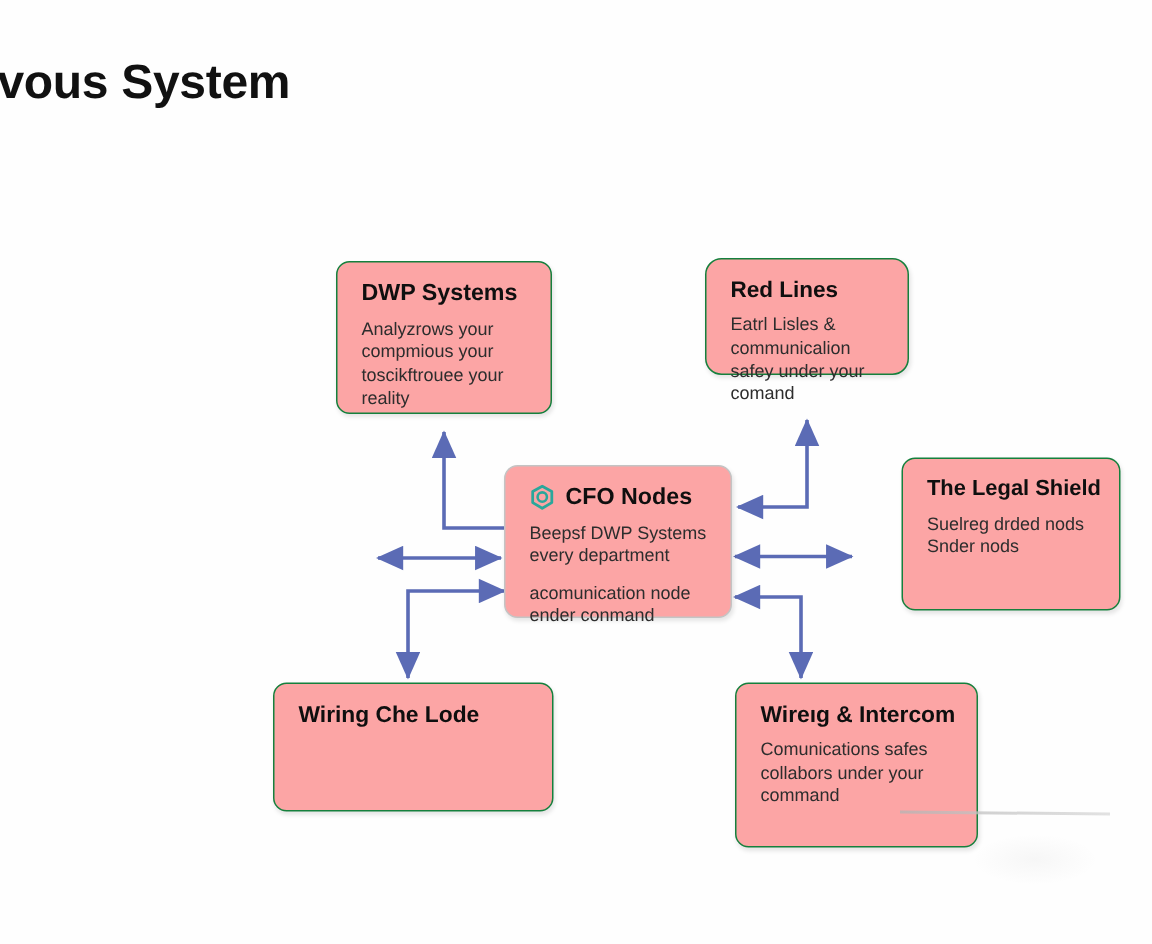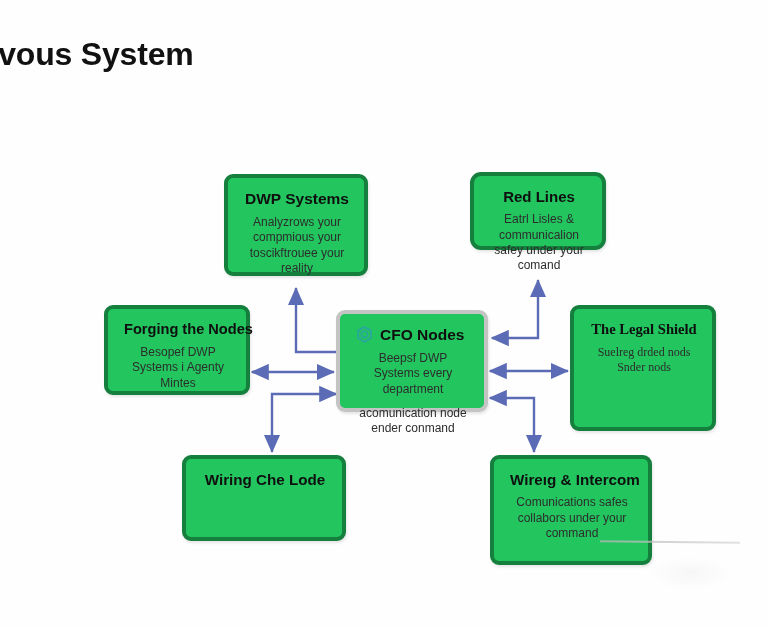--- a/index.html
+++ b/index.html
@@ -52,26 +52,25 @@
   svg#connectors {
     position: absolute;
     left: 0; top: 0;
     width: 768px;
     height: 629px;
     pointer-events: none;
   }
   .card {
     position: absolute;
     box-sizing: border-box;
-    background: #22c55e;
-    border: 4px solid #15803d;
+    background: #fca5a5;
+    border: 1px solid #15803d;
     border-radius: 9px;
     box-shadow: 1px 2px 3px rgba(0,0,0,0.10);
     padding: 12px 14px 12px 16px;
-    text-align: center;
   }
   .card-title {
     font-size: 15.5px;
     font-weight: bold;
     color: #0f0f0f;
     line-height: 1.15;
     margin: 0 0 7px 0;
     white-space: nowrap;
   }
   .card-body {
@@ -100,22 +99,22 @@
     width: 17px;
     height: 17px;
     flex: 0 0 17px;
     display: block;
   }
   
   #card-dwp        { left: 224px; top: 174px;  width: 144px; height: 102px; }
   #card-redlines   { left: 470px; top: 172px;  width: 136px; height: 78px; border-radius: 11px;  }
   #card-forging    { left: 104px; top: 305px;  width: 146px; height: 90px;  }
   #card-hub        { left: 336px; top: 310px;  width: 152px; height: 102px; }
-  #card-legal      { left: 570px; top: 305px;  width: 146px; height: 126px; font-family: Liberation Serif, serif; }
-  #card-wiring     { left: 182px; top: 455px;  width: 164px; height: 86px;  }
+  #card-legal      { left: 601px; top: 305px;  width: 146px; height: 102px; }
+  #card-wiring     { left: 182px; top: 455px;  width: 187px; height: 86px;  }
   #card-intercom   { left: 490px; top: 455px;  width: 162px; height: 110px;  }
 
   #card-redlines .card-title { font-size: 15px; }
   #card-forging  .card-title { font-size: 14.6px; }
   #card-legal    .card-title { font-size: 14.6px; }
   #card-wiring   .card-title { font-size: 15.2px; }
   #card-intercom .card-title { font-size: 15.2px; }
 
   #watermark {
     position: absolute;
@@ -174,24 +173,20 @@
     <div class="card" id="card-dwp">
       <div class="card-title">DWP Systems</div>
       <div class="card-body">Analyzrows your compmious your toscikftrouee your reality</div>
     </div>
 
     <div class="card" id="card-redlines">
       <div class="card-title">Red Lines</div>
       <div class="card-body">Eatrl Lisles &amp; communicalion safey under your comand</div>
     </div>
 
-    <div class="card" id="card-forging">
-      <div class="card-title">Forging the Nodes</div>
-      <div class="card-body">Besopef DWP Systems i Agenty Mintes</div>
-    </div>
 
     <div class="card hub" id="card-hub">
       <div class="hub-head">
         <svg class="hub-icon" viewBox="0 0 24 24" xmlns="http://www.w3.org/2000/svg">
           <path d="M12 1.6 L21 6.6 L21 17 L12 22.4 L3 17 L3 6.6 Z" fill="none" stroke="#2aa79b" stroke-width="2.6" stroke-linejoin="round"></path>
           <circle cx="12" cy="11.8" r="4.4" fill="none" stroke="#2aa79b" stroke-width="2.4"></circle>
         </svg>
         <div class="card-title">CFO Nodes</div>
       </div>
       <div class="card-body">Beepsf DWP Systems every department</div>

